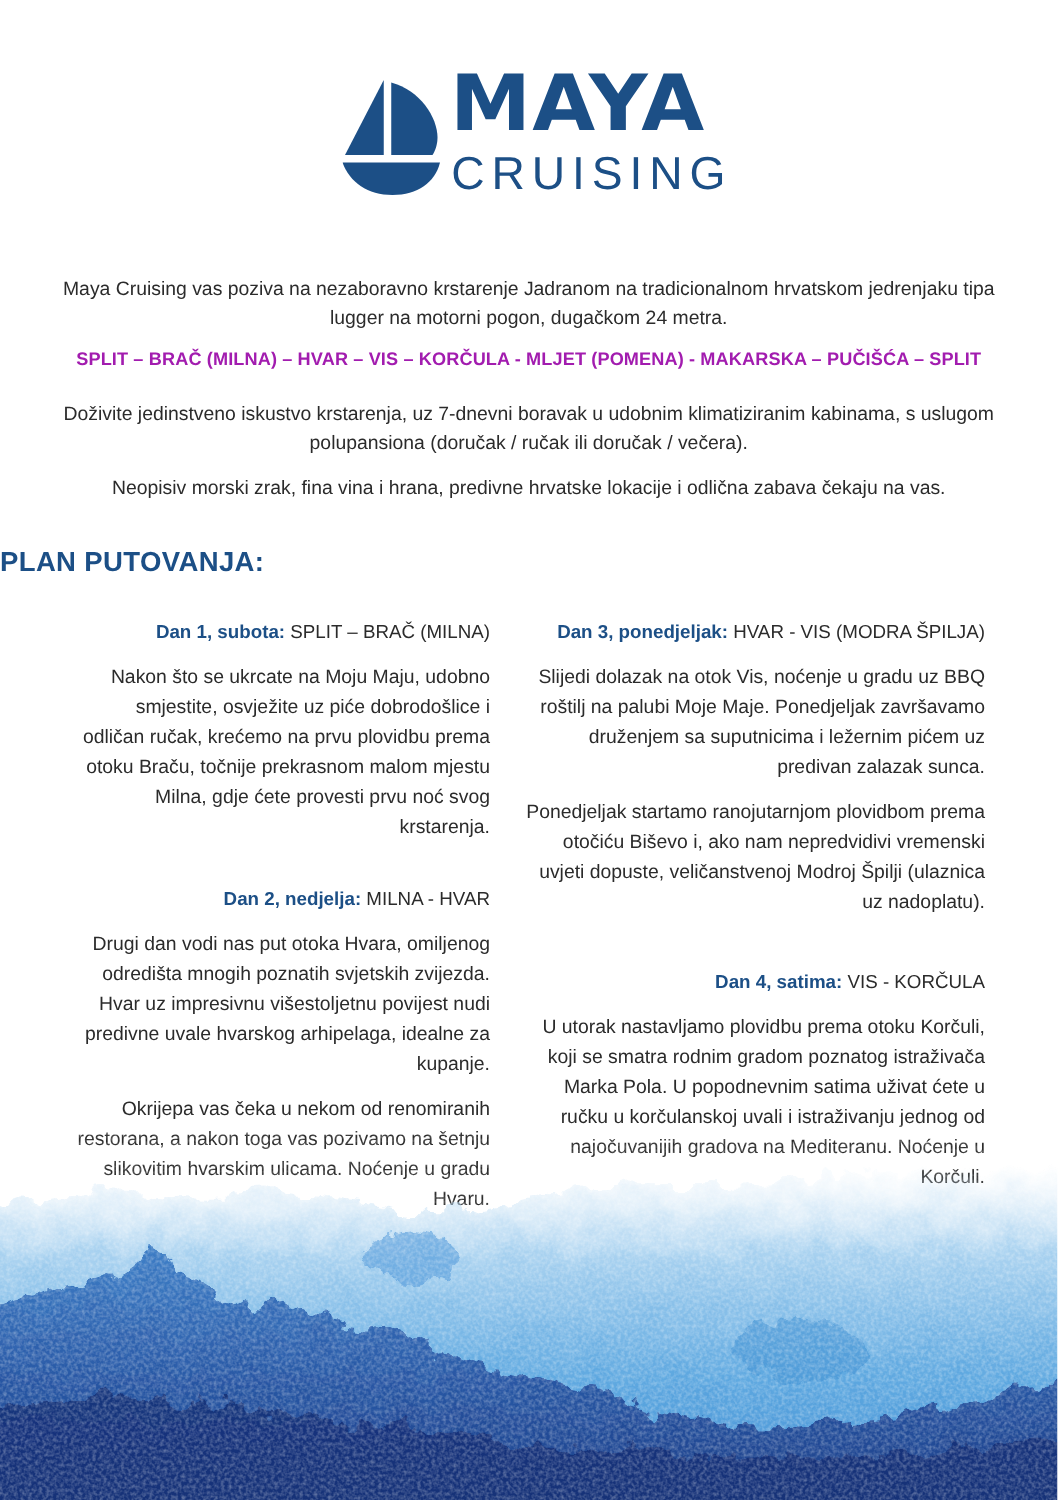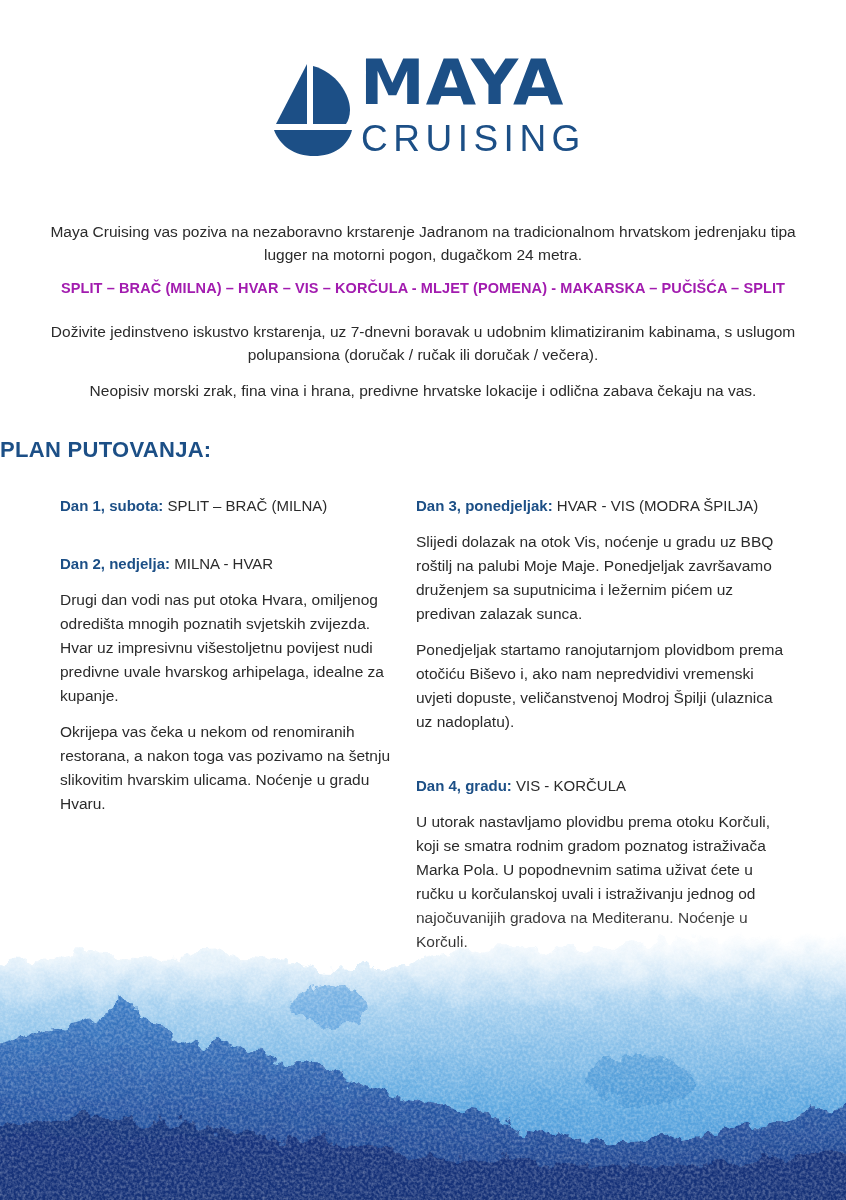--- a/index.html
+++ b/index.html
@@ -35,21 +35,21 @@
   .route {
     top: 277px; font-weight: bold; color: #a21caf; font-size: 14.5px;
     letter-spacing: 0.1px;
   }
   .p2 { top: 320px; }
   .p3 { top: 379px; }
   .plan-title {
     position: absolute; left: 0; width: 846px; top: 437px; text-align: left;
     font-weight: bold; font-size: 22px; color: #1c4f86; letter-spacing: 0.3px;
   }
-  .col { position: absolute; text-align: left; font-size: 15.5px; line-height: 24px; color: #2b2b2b; }
+  .col { position: absolute; text-align: right; font-size: 15.5px; line-height: 24px; color: #2b2b2b; }
   .col-left { left: 60px; width: 332px; top: 494px; }
   .col-right { left: 416px; width: 372px; top: 494px; }
   .day { margin: 0 0 10px 0; }
   .day-head { font-size: 15px; margin-bottom: 12px; }
   .day-head .lbl { font-weight: bold; color: #1c4f86; }
   .day p { margin: 0 0 12px 0; }
   .gap-day2 { margin-top: 34px; }
   .gap-day4 { margin-top: 40px; }
   .wave { position: absolute; left: 0; top: 900px; width: 846px; height: 300px; }
 </style>
@@ -74,41 +74,42 @@
 <div class="centered p2">Doživite jedinstveno iskustvo krstarenja, uz 7-dnevni boravak u udobnim klimatiziranim kabinama, s uslugom polupansiona (doručak / ručak ili doručak / večera).</div>
 <div class="centered p3">Neopisiv morski zrak, fina vina i hrana, predivne hrvatske lokacije i odlična zabava čekaju na vas.</div>
 
 <div class="plan-title">PLAN PUTOVANJA:</div>
 
 <div class="col col-left">
   <div class="day">
     <div class="day-head">
       <span class="lbl">Dan 1, subota:</span><span> SPLIT – BRAČ (MILNA)</span>
     </div>
+    <p>Nakon što se ukrcate na Moju Maju, udobno smjestite, osvježite uz piće dobrodošlice i odličan ručak, krećemo na prvu plovidbu prema otoku Braču, točnije prekrasnom malom mjestu Milna, gdje ćete provesti prvu noć svog krstarenja.</p>
   </div>
   <div class="day gap-day2">
     <div class="day-head">
       <span class="lbl">Dan 2, nedjelja:</span><span> MILNA - HVAR</span>
     </div>
     <p>Drugi dan vodi nas put otoka Hvara, omiljenog odredišta mnogih poznatih svjetskih zvijezda. Hvar uz impresivnu višestoljetnu povijest nudi predivne uvale hvarskog arhipelaga, idealne za kupanje.</p>
     <p>Okrijepa vas čeka u nekom od renomiranih restorana, a nakon toga vas pozivamo na šetnju slikovitim hvarskim ulicama. Noćenje u gradu Hvaru.</p>
   </div>
 </div>
 
 <div class="col col-right">
   <div class="day">
     <div class="day-head">
       <span class="lbl">Dan 3, ponedjeljak:</span><span> HVAR - VIS (MODRA ŠPILJA)</span>
     </div>
     <p>Slijedi dolazak na otok Vis, noćenje u gradu uz BBQ roštilj na palubi Moje Maje. Ponedjeljak završavamo druženjem sa suputnicima i ležernim pićem uz predivan zalazak sunca.</p>
     <p>Ponedjeljak startamo ranojutarnjom plovidbom prema otočiću Biševo i, ako nam nepredvidivi vremenski uvjeti dopuste, veličanstvenoj Modroj Špilji (ulaznica uz nadoplatu).</p>
   </div>
   <div class="day gap-day4">
     <div class="day-head">
-      <span class="lbl">Dan 4, gradu:</span><span> VIS - KORČULA</span>
+      <span class="lbl">Dan 4, satima:</span><span> VIS - KORČULA</span>
     </div>
     <p>U utorak nastavljamo plovidbu prema otoku Korčuli, koji se smatra rodnim gradom poznatog istraživača Marka Pola. U popodnevnim satima uživat ćete u ručku u korčulanskoj uvali i istraživanju jednog od najočuvanijih gradova na Mediteranu. Noćenje u Korčuli.</p>
   </div>
 </div>
 
 <svg class="wave" viewBox="0 0 846 300" preserveAspectRatio="none">
   <defs>
     <filter id="rough" x="-10%" y="-10%" width="120%" height="120%">
       <feTurbulence type="fractalNoise" baseFrequency="0.045" numOctaves="4" seed="7" result="n"></feTurbulence>
       <feDisplacementMap in="SourceGraphic" in2="n" scale="28" xChannelSelector="R" yChannelSelector="G"></feDisplacementMap>

